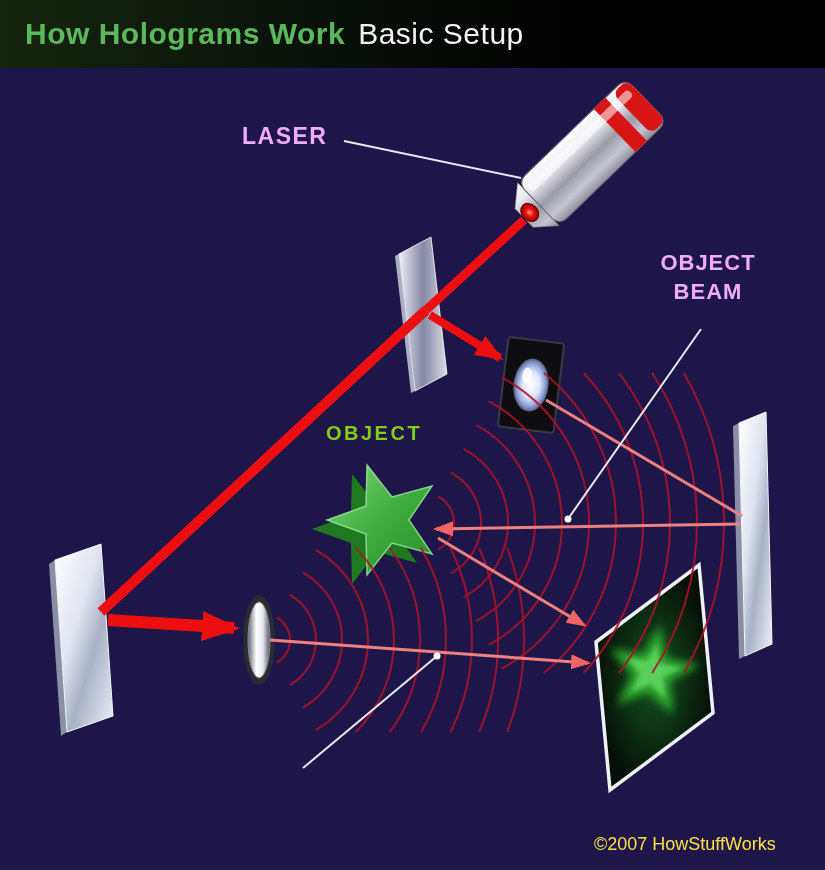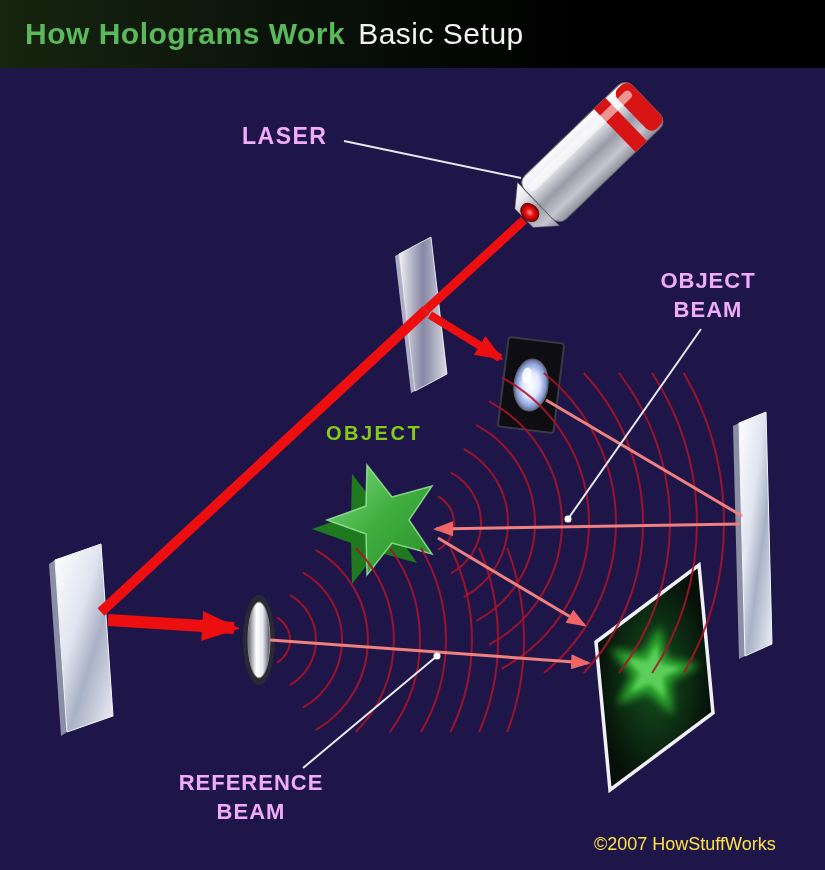--- a/index.html
+++ b/index.html
@@ -8,21 +8,21 @@
   header{position:absolute;top:0;left:0;width:825px;height:68px;box-sizing:border-box;
          background:linear-gradient(90deg,#16250f 0%,#0a120a 35%,#000 70%,#000 100%);
          display:flex;align-items:center;padding-left:25px;}
   h1{margin:0;font-size:30px;letter-spacing:.5px;white-space:nowrap;}
   .t-green{color:#5cb85c;font-weight:bold;margin-right:13px;}
   .t-white{color:#f2f2f2;font-weight:400;}
   .canvas{position:absolute;top:68px;left:0;width:825px;height:802px;}
   .canvas svg{position:absolute;top:0;left:0;}
   .lbl{position:absolute;font-weight:bold;color:#f0abfc;z-index:5;}
   .lbl-laser{left:242px;top:55px;font-size:23px;letter-spacing:1.5px;}
-  .lbl-objbeam{left:644px;top:198px;width:128px;text-align:center;font-size:22px;line-height:1.32;letter-spacing:1px;}
+  .lbl-objbeam{left:644px;top:180px;width:128px;text-align:center;font-size:22px;line-height:1.32;letter-spacing:1px;}
   .lbl-object{left:326px;top:354px;color:#84cc16;font-size:20px;letter-spacing:2.5px;}
   .lbl-refbeam{left:160px;top:700px;width:182px;text-align:center;font-size:22px;line-height:1.32;letter-spacing:1px;}
   .copyright{position:absolute;left:594px;top:766px;color:#fde047;font-size:18px;z-index:5;}
   .wave{fill:none;stroke:#ad1228;stroke-width:2;opacity:.88;}
 </style>
 </head>
 <body>
 
 <div class="stage">
 
@@ -187,16 +187,15 @@
         <rect x="126" y="-30" width="16" height="60" fill="#d81414"></rect>
         <rect x="150" y="-28" width="20" height="56" rx="8" fill="#d81414"></rect>
         <rect x="24" y="-21" width="140" height="9" rx="4" fill="#ffffff" opacity=".55"></rect>
         <ellipse cx="8" cy="0" rx="8" ry="10" fill="url(#emitter)" stroke="#600" stroke-width="1"></ellipse>
       </g>
     </svg>
 
     <div class="lbl lbl-laser">LASER</div>
     <div class="lbl lbl-objbeam">OBJECT BEAM</div>
     <div class="lbl lbl-object">OBJECT</div>
-    <div class="lbl lbl-refbeam">REFERENCE BEAM</div>
     <div class="copyright">©2007 HowStuffWorks</div>
   </div>
 </div>
 
 </body></html>

